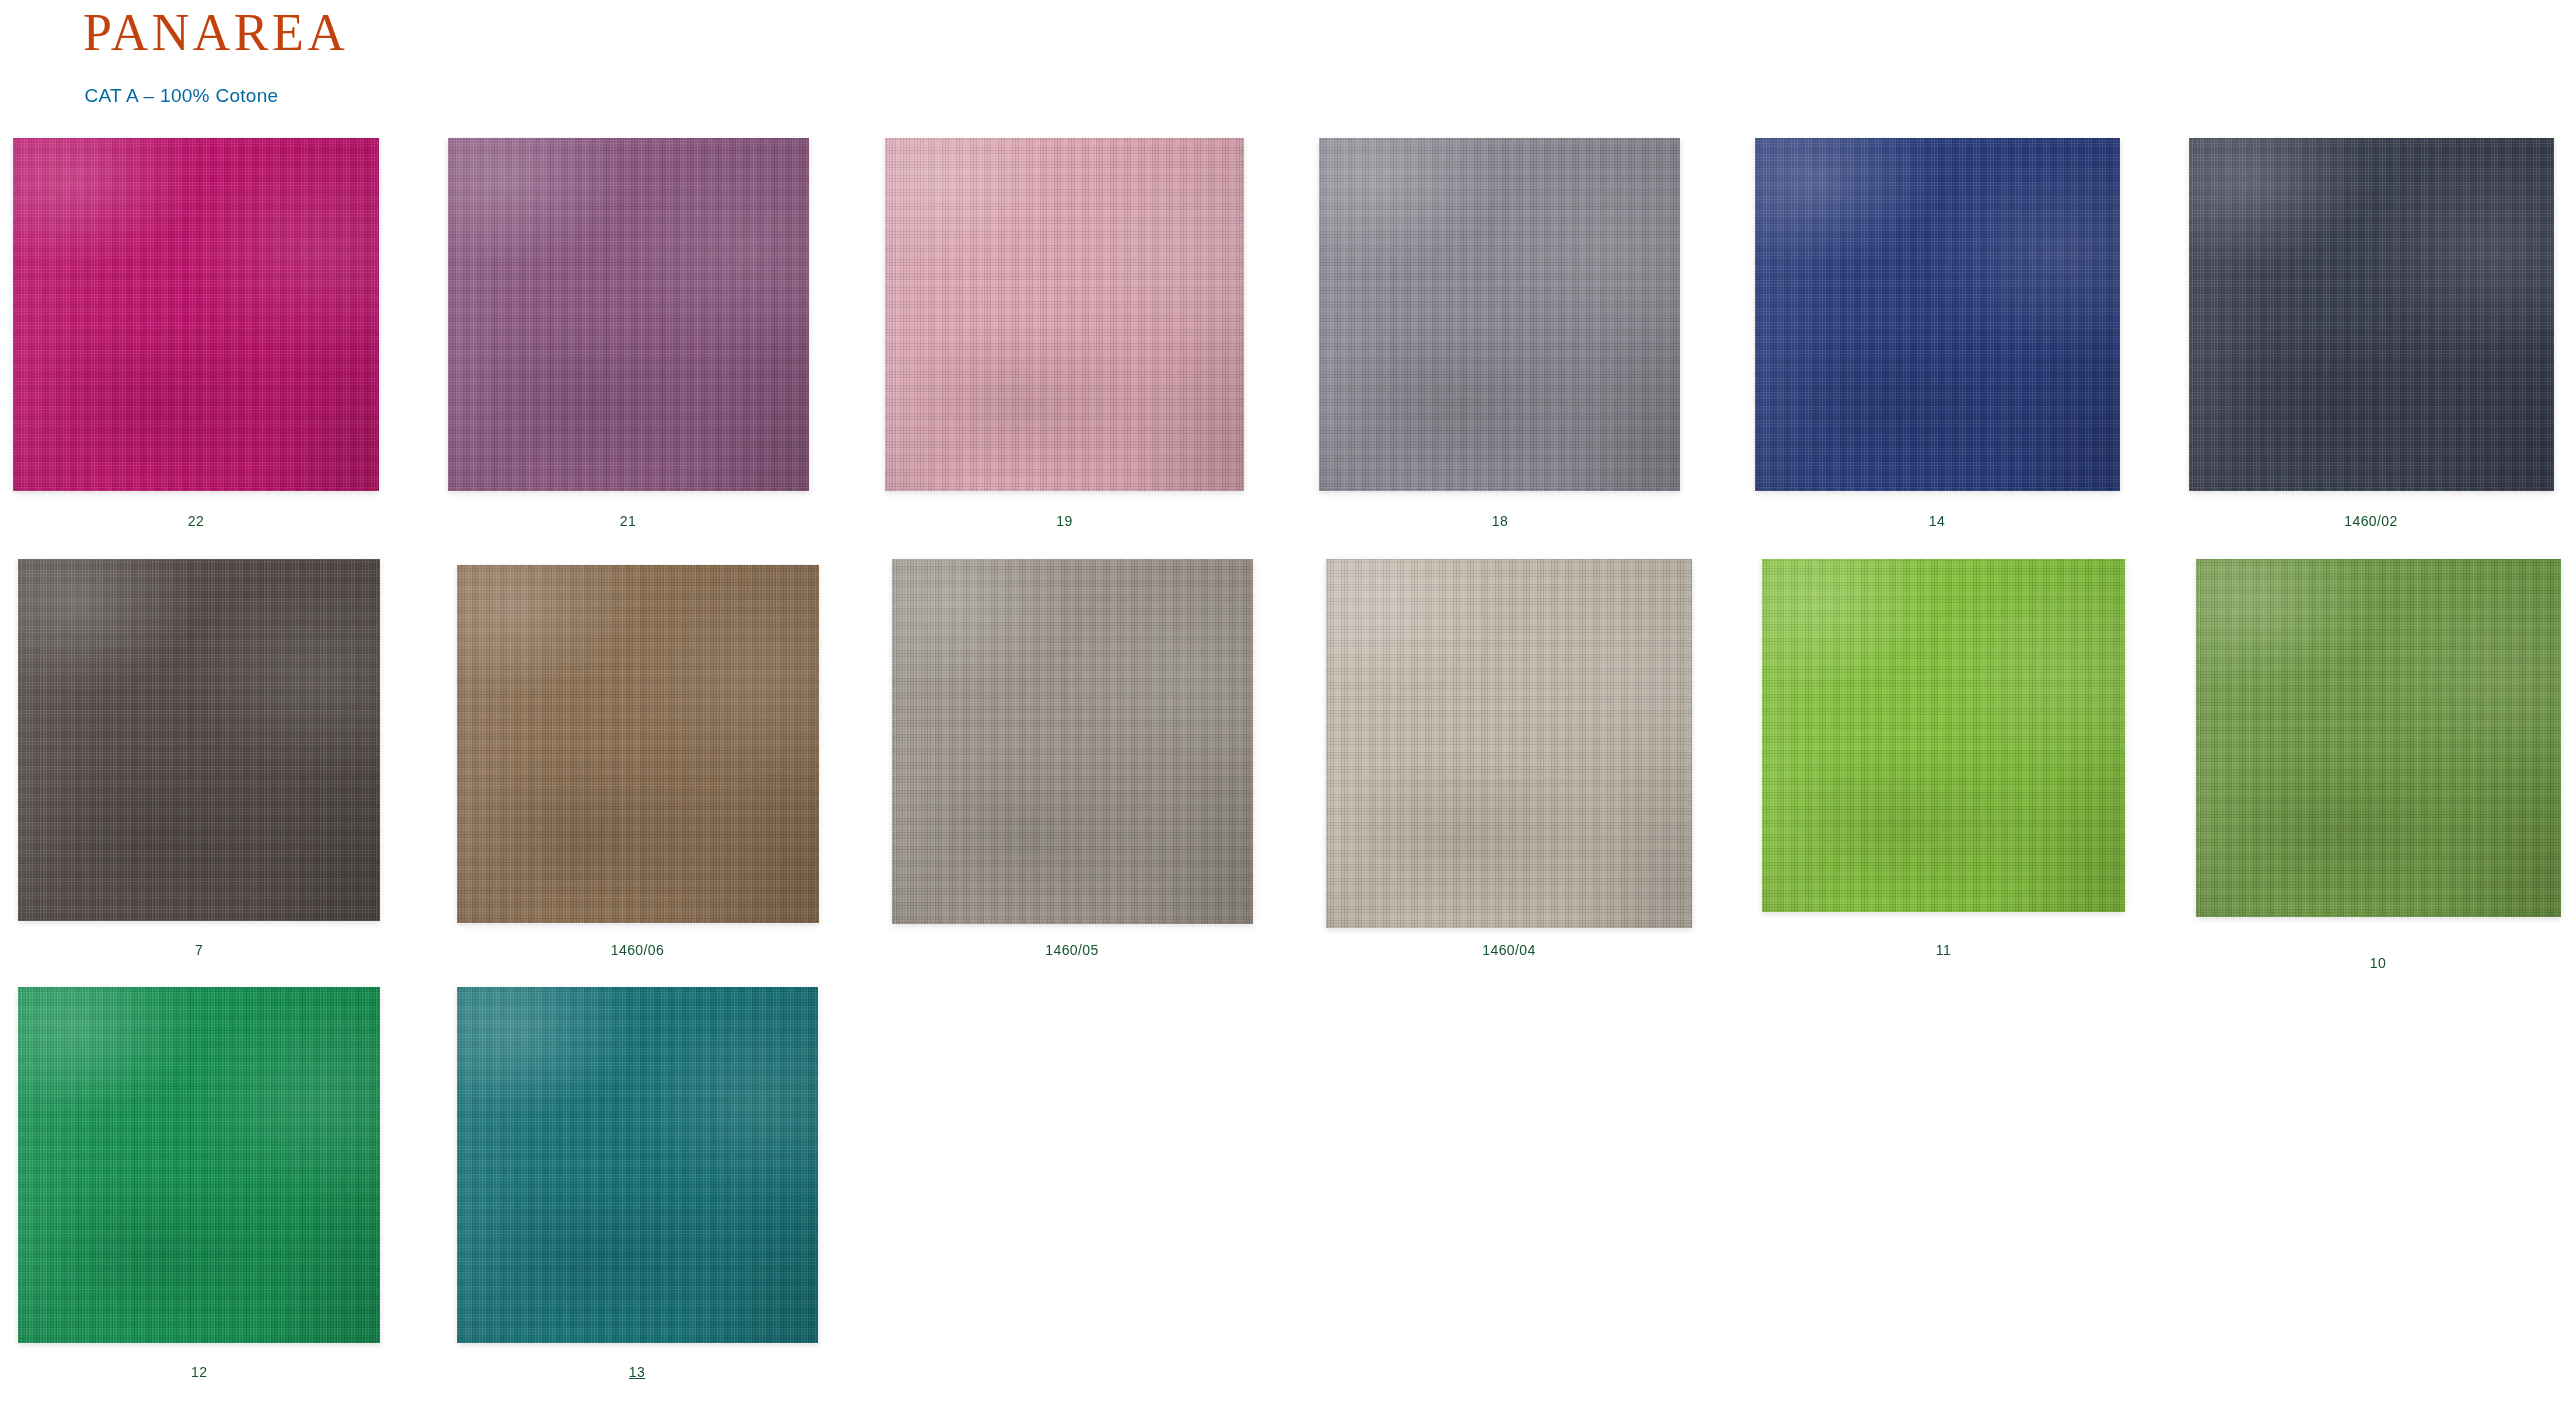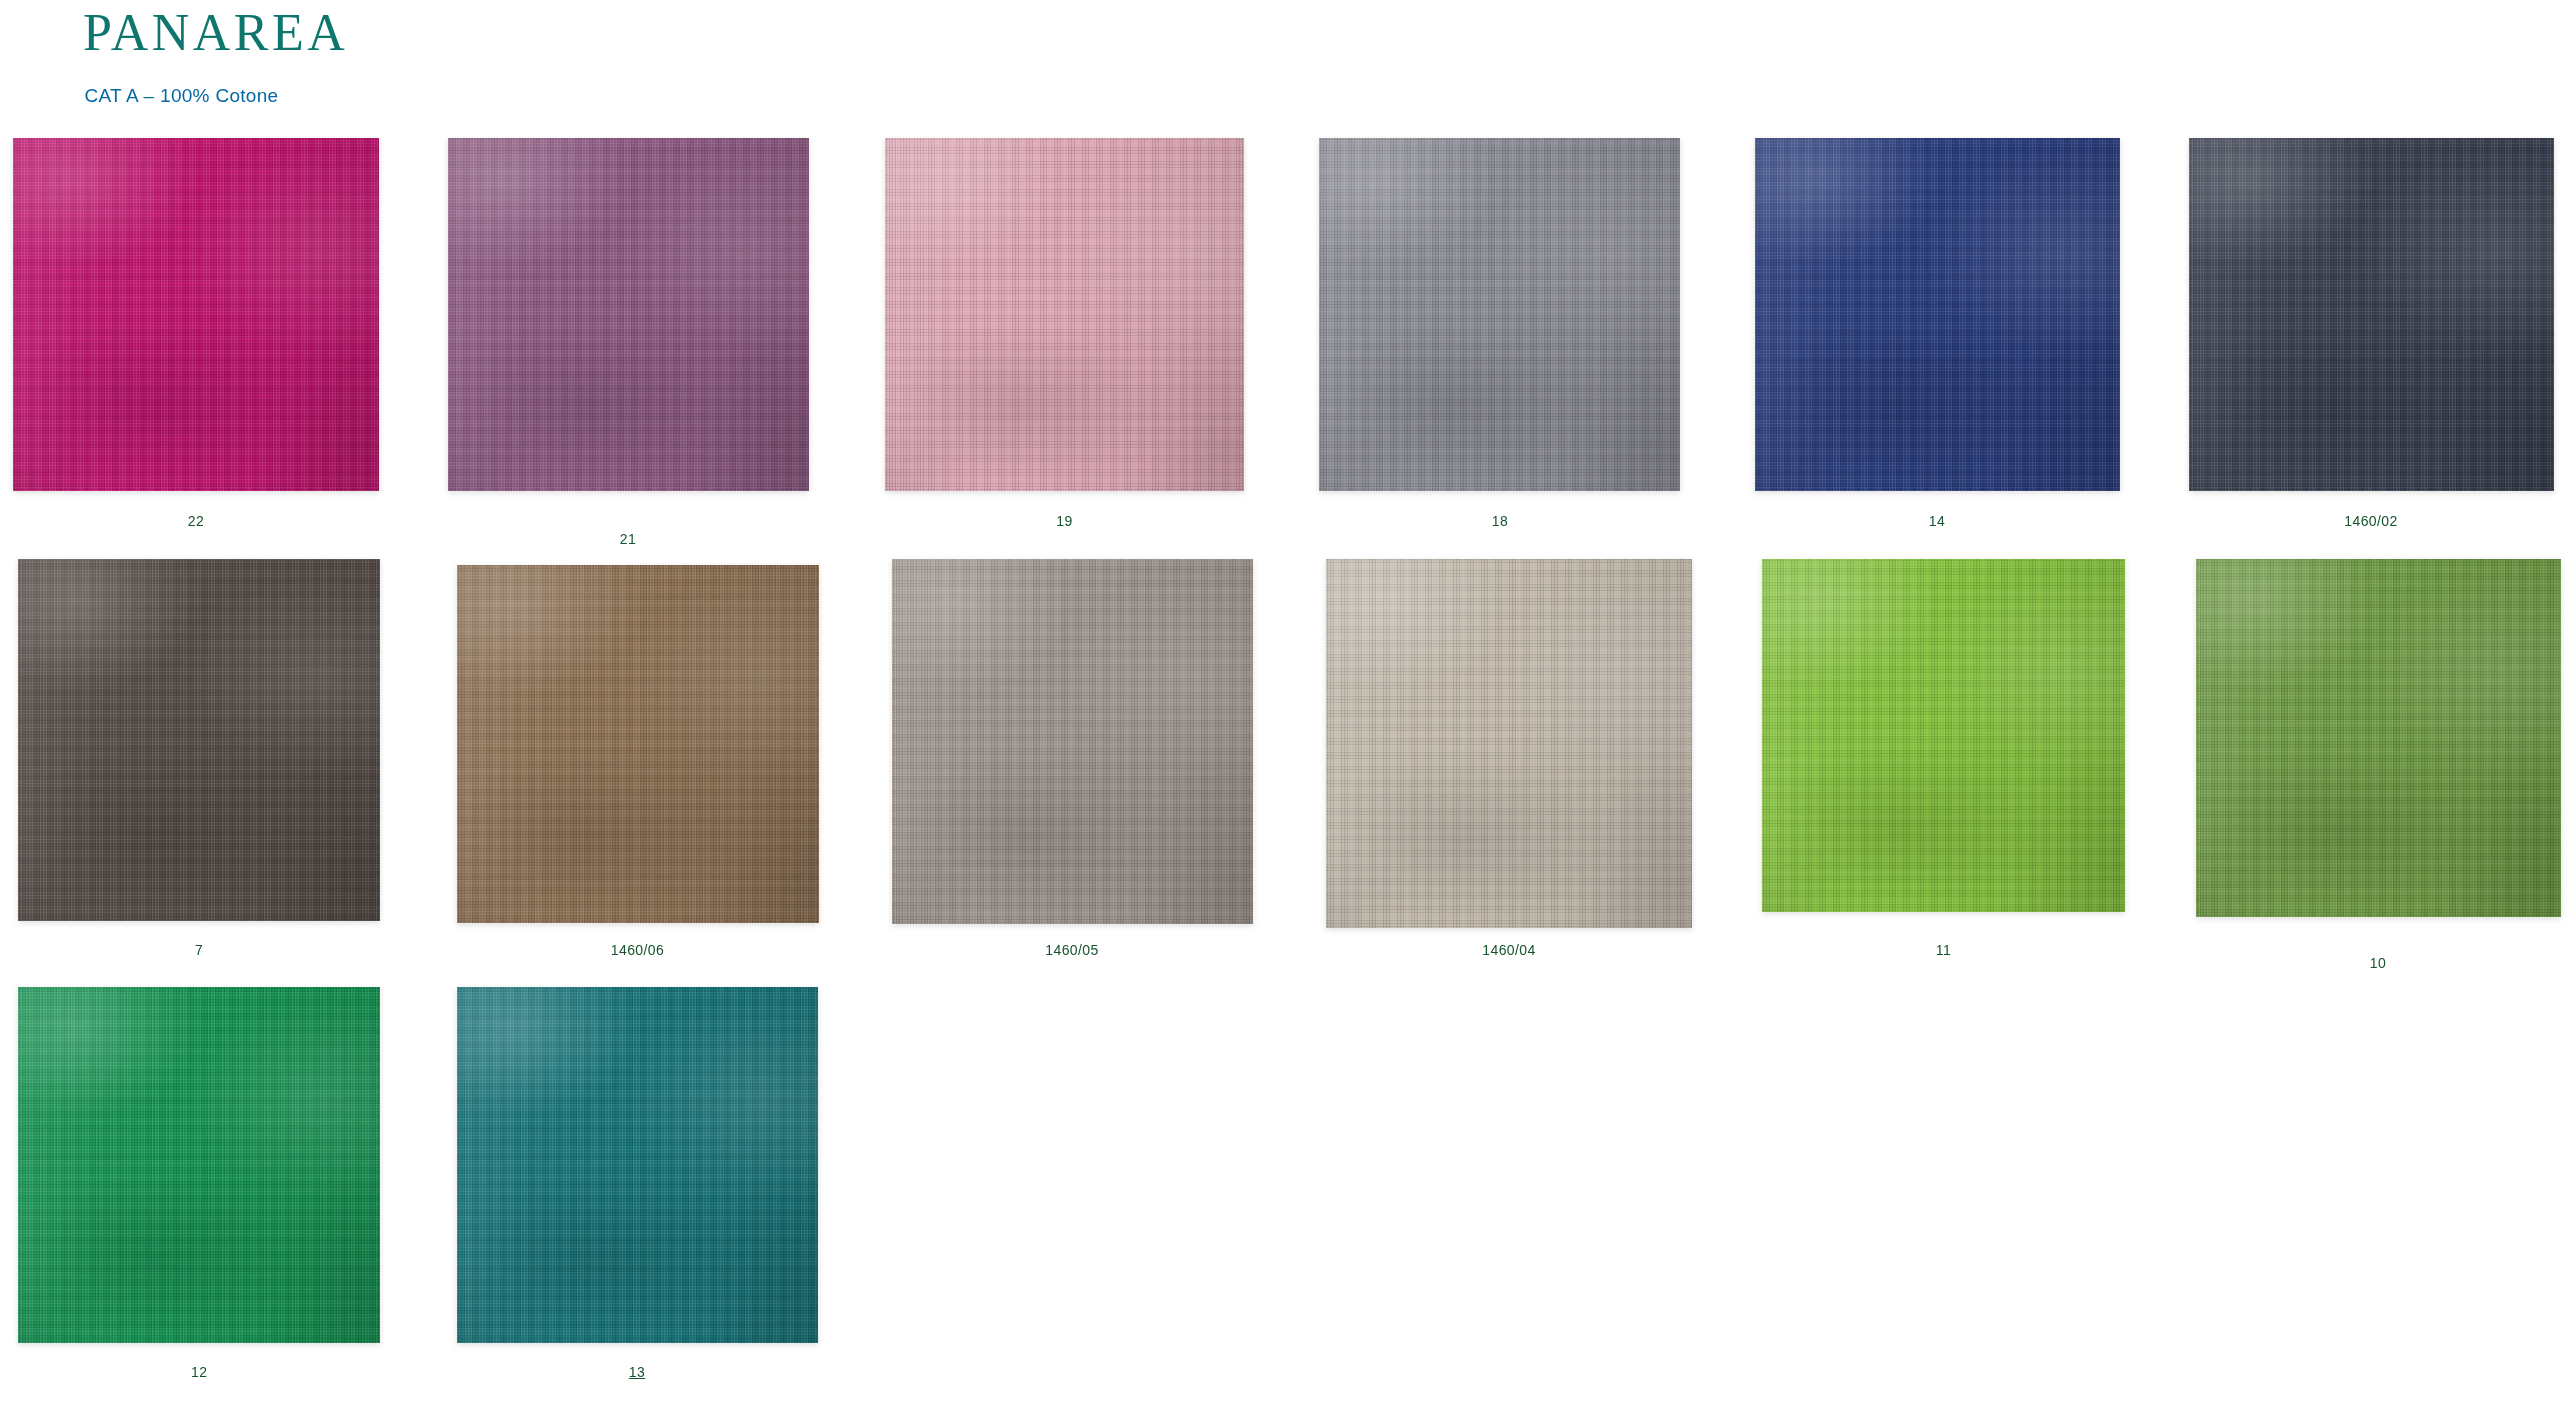--- a/index.html
+++ b/index.html
@@ -27,21 +27,21 @@
   .header {
     position: absolute;
     left: 83px;
     top: 7px;
     width: 1414px;
   }
   .title {
     font-family: "Liberation Serif", serif;
     font-size: 52px;
     letter-spacing: 3.5px;
-    color: #0f766e;
+    color: #c2410c;
     font-weight: 400;
     line-height: 1.0;
     margin: 0;
     padding: 0;
   }
   .subtitle {
     font-family: "Liberation Sans", sans-serif;
     font-size: 19px;
     color: #0369a1;
     letter-spacing: 0.3px;
@@ -165,21 +165,21 @@
         </div>
         <div class="cell" style="left: 0px;">
           <div class="swatch" style="position: absolute; left: 448px; top: 7px; width: 361px; height: 353px; background: rgb(141, 90, 130);">
             <div class="weave">
               <div class="warp"></div>
               <div class="weft"></div>
               <div class="cloud"></div>
               <div class="sheen"></div>
             </div>
           </div>
-          <div class="label" style="left: 435px; top: 382px; width: 386px; margin-top: 18px;">21</div>
+          <div class="label" style="left: 435px; top: 382px; width: 386px;">21</div>
         </div>
         <div class="cell" style="left: 0px;">
           <div class="swatch" style="position: absolute; left: 885px; top: 7px; width: 359px; height: 353px; background: rgb(221, 166, 180);">
             <div class="weave">
               <div class="warp"></div>
               <div class="weft"></div>
               <div class="cloud"></div>
               <div class="sheen"></div>
             </div>
           </div>

